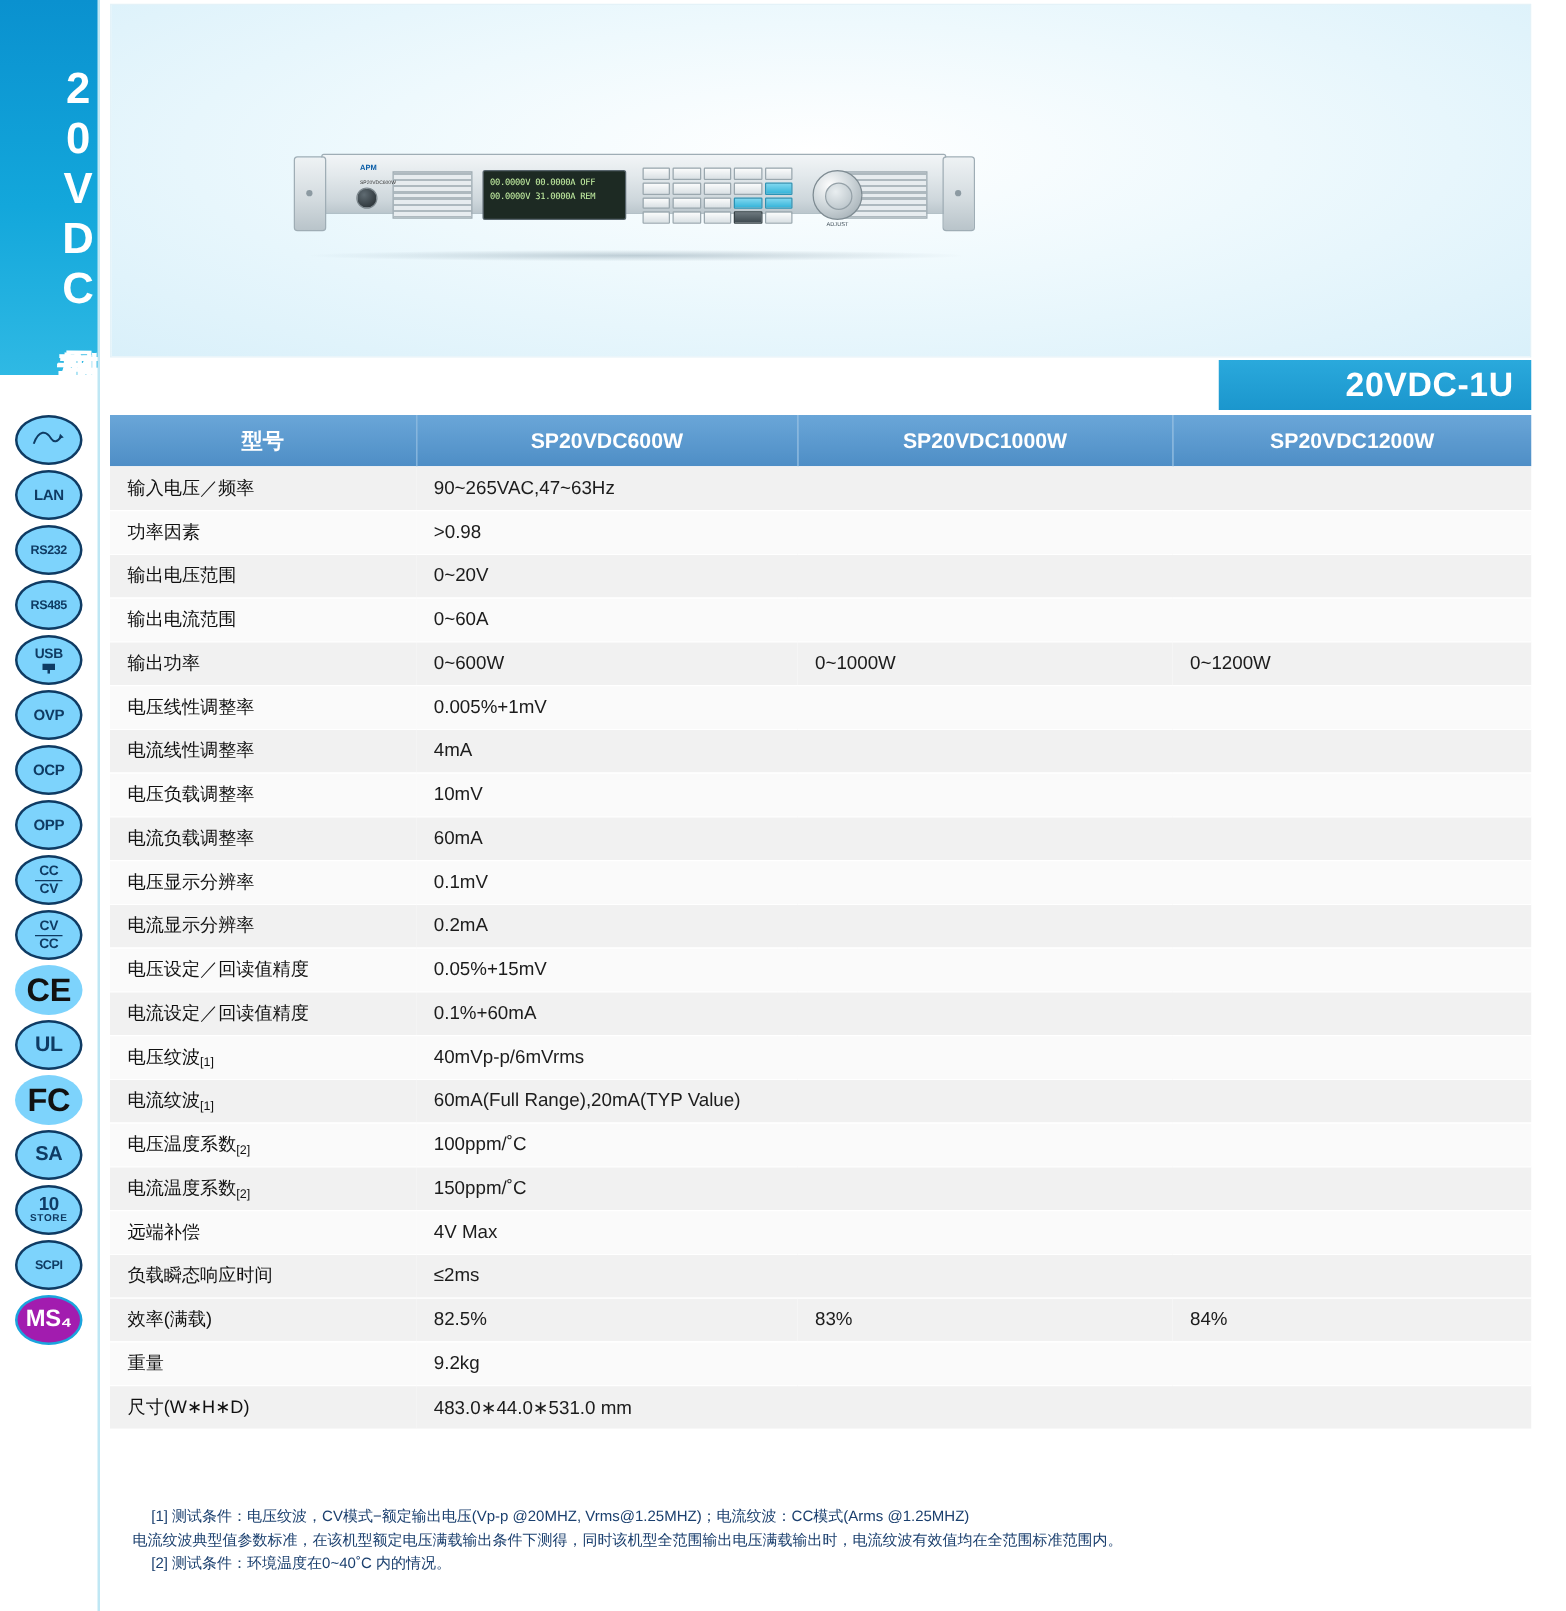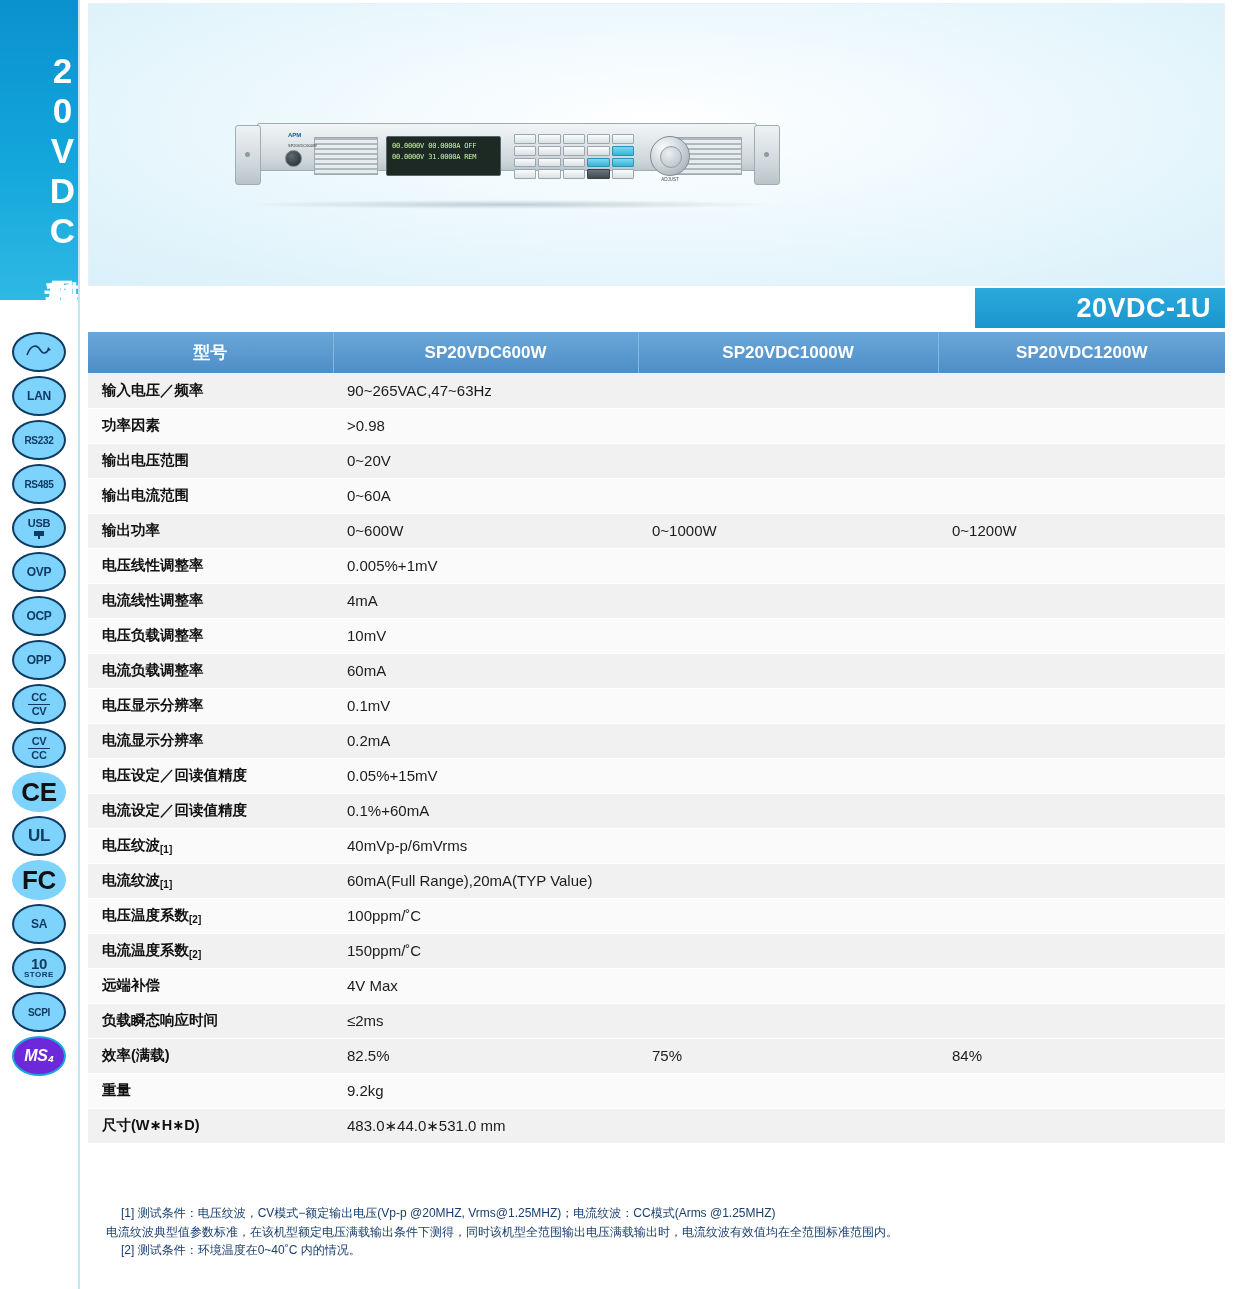--- a/index.html
+++ b/index.html
@@ -80,25 +80,24 @@
     flex-direction: column;
     align-items: center;
     line-height: 0.95;
     font-size: 11px;
   }
   .badge .two-line .divider {
     width: 22px; height: 1px; background: #0f3b63; margin: 1px 0;
   }
   .badge-sm { font-size: 10px; }
   .badge.ms {
-    background: #6d28d9;
+    background: #a21caf;
     border-color: #1ba4dd;
     color: #ffffff;
-    font-size: 16px;
-    font-style: italic;
+    font-size: 19px;
   }
   .badge.plain-text {
     border: none;
     font-size: 26px;
     font-weight: bold;
     color: #111111;
   }
   .badge.store .two-line .n { font-size: 15px; }
   .badge.store .two-line .s { font-size: 8px; letter-spacing: 0.5px; }
 
@@ -275,21 +274,21 @@
   #spec-table thead th:last-child { border-right: none; }
 
   #spec-table td {
     padding: 7px 14px;
     height: 35px;
     color: #1c1c1c;
     vertical-align: middle;
     border-bottom: 1px solid #ffffff;
   }
   #spec-table td.label {
-    font-weight: bold;
+    font-weight: normal;
     color: #111111;
     font-size: 14.5px;
   }
   #spec-table tbody tr.odd td { background: #f1f1f1; }
   #spec-table tbody tr.even td { background: #fafafa; }
   #spec-table td sub, .sup-note {
     font-size: 10px;
     vertical-align: baseline;
     position: relative;
     top: 3px;
@@ -368,21 +367,21 @@
       <div class="badge noborder plain-text">
           <span>CE</span>
         </div>
       <div class="badge">
           <span style="font-size:17px;">UL</span>
         </div>
       <div class="badge noborder plain-text">
           <span>FC</span>
         </div>
       <div class="badge">
-          <span style="font-size:12px;">SA</span>
+          <span style="font-size:16px;">SA</span>
         </div>
       <div class="badge store">
         <div class="two-line">
           <span class="n">10</span>
           <span class="s">STORE</span>
         </div>
       </div>
       <div class="badge badge-sm">
           <span>SCPI</span>
         </div>
@@ -536,21 +535,21 @@
             <td class="label">远端补偿</td>
             <td colspan="3">4V Max</td>
           </tr>
           <tr class="odd">
             <td class="label">负载瞬态响应时间</td>
             <td colspan="3">≤2ms</td>
           </tr>
           <tr class="odd">
             <td class="label">效率(满载)</td>
             <td>82.5%</td>
-            <td>75%</td>
+            <td>83%</td>
             <td>84%</td>
           </tr>
           <tr class="even">
             <td class="label">重量</td>
             <td colspan="3">9.2kg</td>
           </tr>
           <tr class="odd">
             <td class="label">尺寸(W∗H∗D)</td>
             <td colspan="3">483.0∗44.0∗531.0 mm</td>
           </tr>

